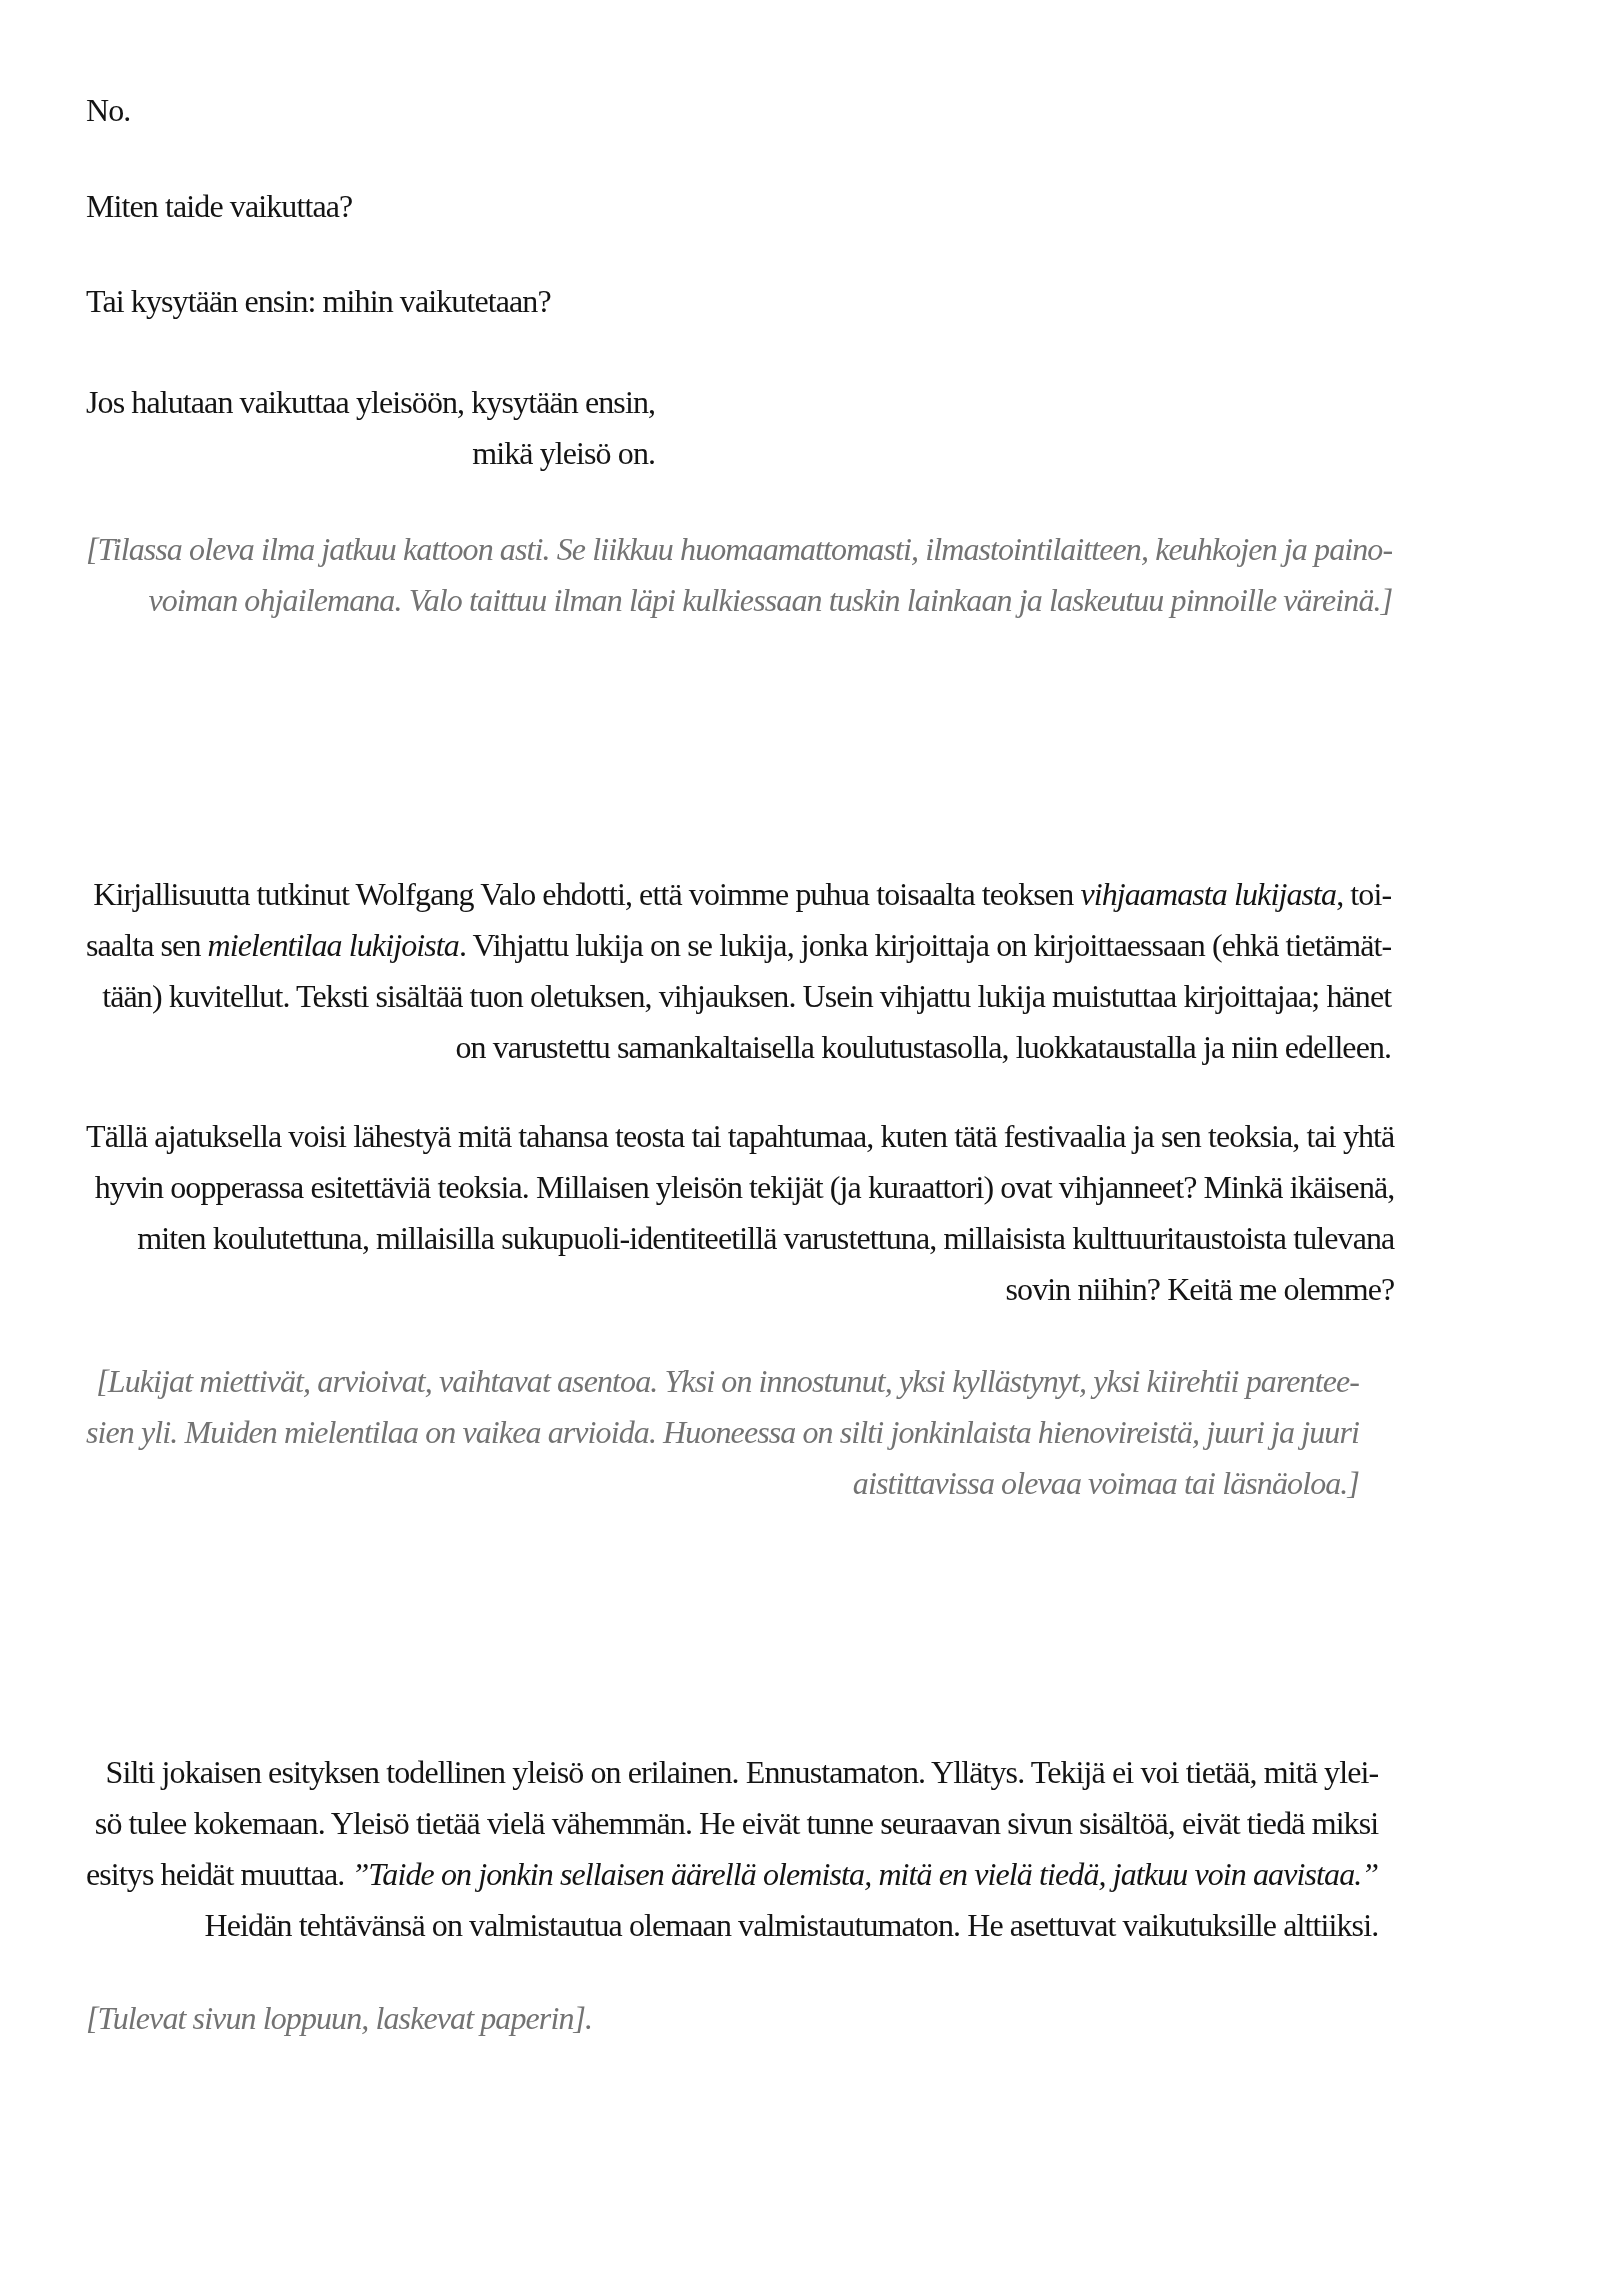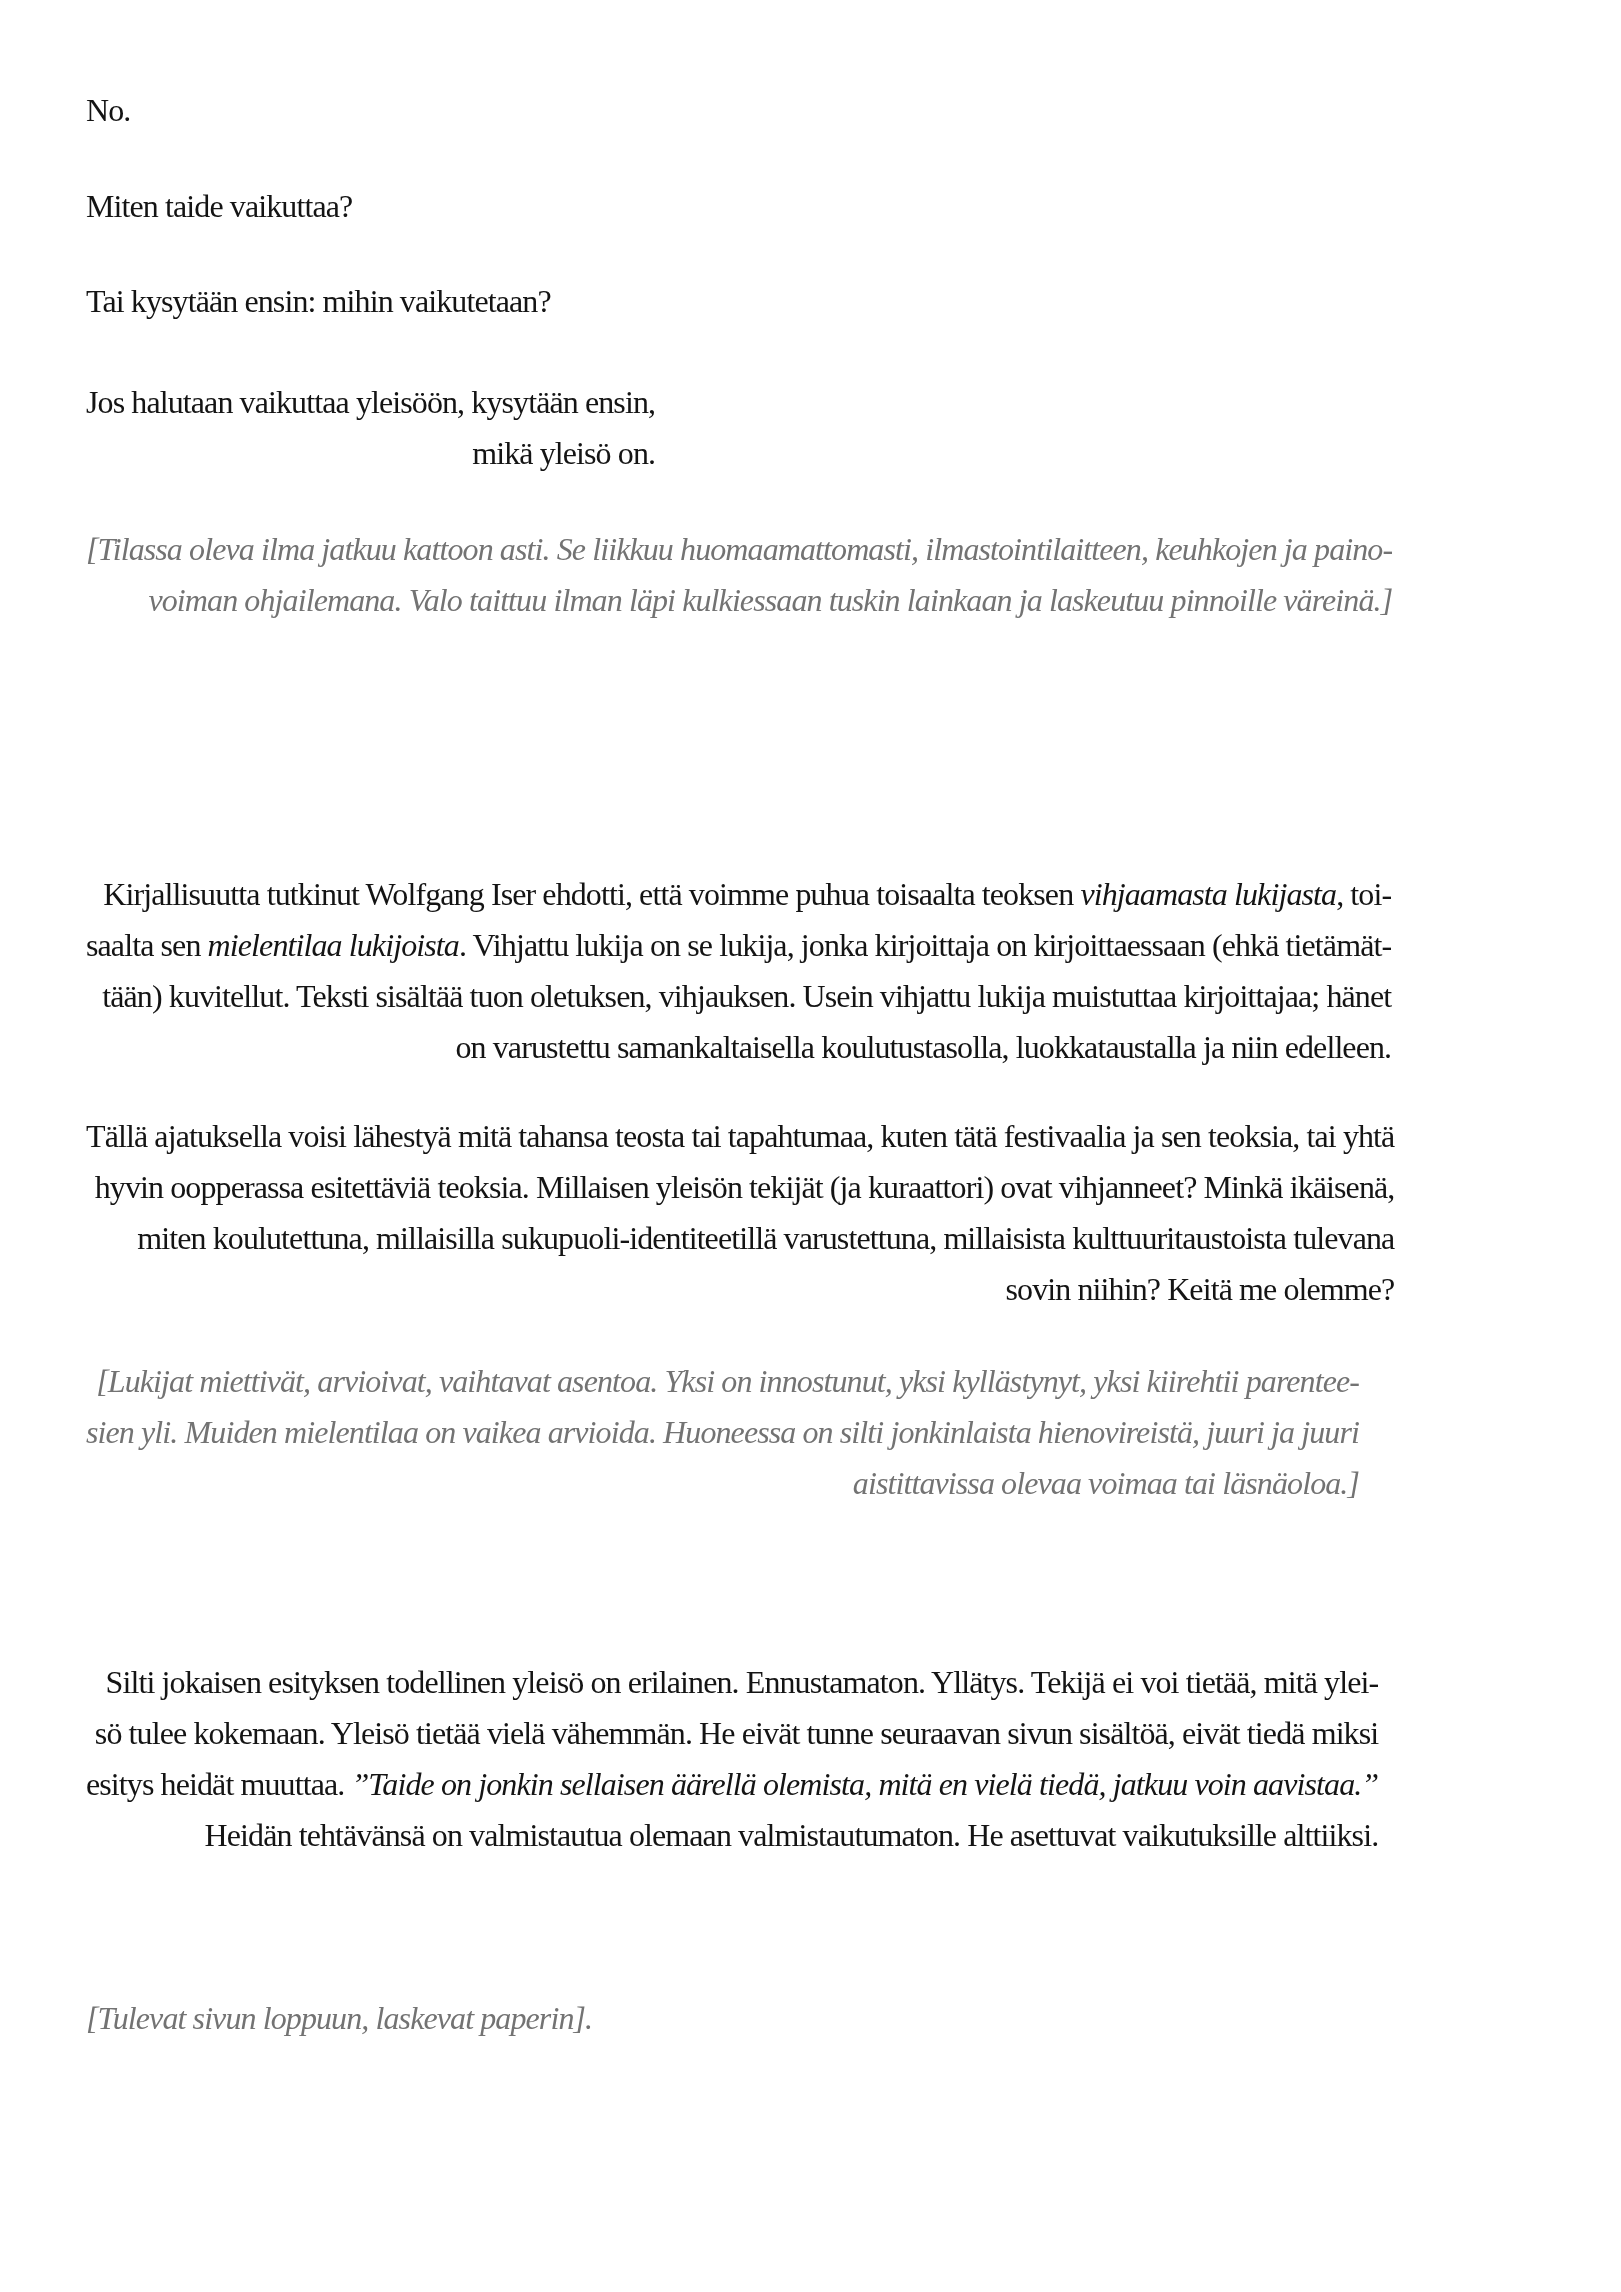--- a/index.html
+++ b/index.html
@@ -43,35 +43,35 @@
   <p class="blk" style="top:181px">Miten taide vaikuttaa?</p>
 
   <p class="blk" style="top:276px">Tai kysytään ensin: mihin vaikutetaan?</p>
 
   <p class="blk" style="top:377px">Jos halutaan vaikuttaa yleisöön, kysytään ensin,
 mikä yleisö on.</p>
 
   <p class="blk red" style="top:524px">[Tilassa oleva ilma jatkuu kattoon asti. Se liikkuu huomaamattomasti, ilmastointilaitteen, keuhkojen ja paino-
 voiman ohjailemana. Valo taittuu ilman läpi kulkiessaan tuskin lainkaan ja laskeutuu pinnoille väreinä.]</p>
 
-  <p class="blk" style="top:869px"><span>Kirjallisuutta tutkinut Wolfgang Iser ehdotti, että voimme puhua toisaalta teoksen </span><em>vihjaamasta lukijasta</em><span>, toi-
+  <p class="blk" style="top:869px"><span>Kirjallisuutta tutkinut Wolfgang Valo ehdotti, että voimme puhua toisaalta teoksen </span><em>vihjaamasta lukijasta</em><span>, toi-
 saalta sen </span><em>mielentilaa lukijoista</em><span>. Vihjattu lukija on se lukija, jonka kirjoittaja on kirjoittaessaan (ehkä tietämät-
 tään) kuvitellut. Teksti sisältää tuon oletuksen, vihjauksen. Usein vihjattu lukija muistuttaa kirjoittajaa; hänet
 on varustettu samankaltaisella koulutustasolla, luokkataustalla ja niin edelleen.</span></p>
 
   <p class="blk red" style="top:1356px">[Lukijat miettivät, arvioivat, vaihtavat asentoa. Yksi on innostunut, yksi kyllästynyt, yksi kiirehtii parentee-
 sien yli. Muiden mielentilaa on vaikea arvioida. Huoneessa on silti jonkinlaista hienovireistä, juuri ja juuri
 aistittavissa olevaa voimaa tai läsnäoloa.]</p>
 
   <p class="blk" style="top:1111px">Tällä ajatuksella voisi lähestyä mitä tahansa teosta tai tapahtumaa, kuten tätä festivaalia ja sen teoksia, tai yhtä
 hyvin oopperassa esitettäviä teoksia. Millaisen yleisön tekijät (ja kuraattori) ovat vihjanneet? Minkä ikäisenä,
 miten koulutettuna, millaisilla sukupuoli-identiteetillä varustettuna, millaisista kulttuuritaustoista tulevana
 sovin niihin? Keitä me olemme?</p>
 
-  <p class="blk" style="top:1657px"><span>Silti jokaisen esityksen todellinen yleisö on erilainen. Ennustamaton. Yllätys. Tekijä ei voi tietää, mitä ylei-
+  <p class="blk" style="top:1747px"><span>Silti jokaisen esityksen todellinen yleisö on erilainen. Ennustamaton. Yllätys. Tekijä ei voi tietää, mitä ylei-
 sö tulee kokemaan. Yleisö tietää vielä vähemmän. He eivät tunne seuraavan sivun sisältöä, eivät tiedä miksi
 esitys heidät muuttaa. </span><em>”Taide on jonkin sellaisen äärellä olemista, mitä en vielä tiedä, jatkuu voin aavistaa.”</em><span>
 Heidän tehtävänsä on valmistautua olemaan valmistautumaton. He asettuvat vaikutuksille alttiiksi.</span></p>
 
   <p class="blk red" style="top:1993px">[Tulevat sivun loppuun, laskevat paperin].</p>
 
 </div>
 
 
 </body></html>

